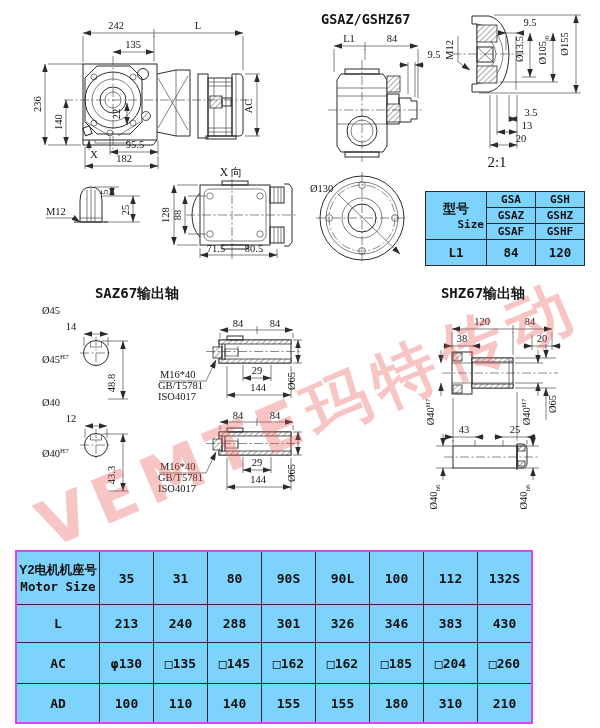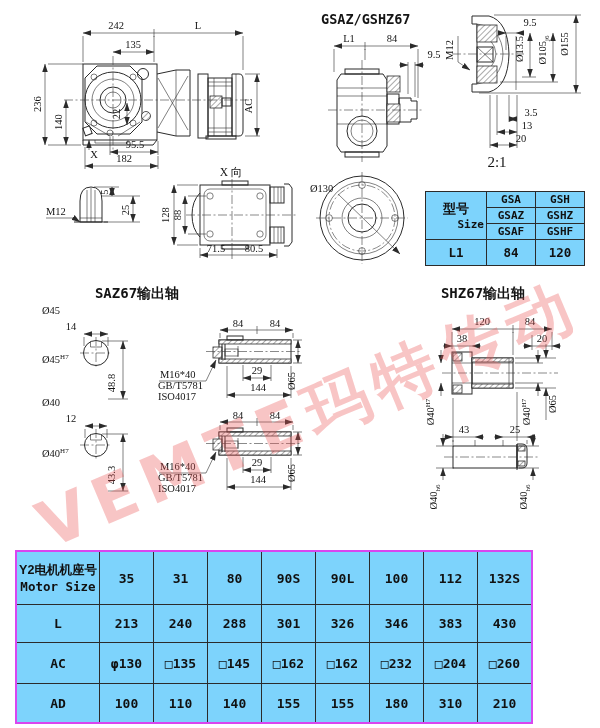--- a/index.html
+++ b/index.html
@@ -524,21 +524,21 @@
     <td>383</td>
     <td>430</td>
   </tr>
   <tr class="r2">
     <td>AC</td>
     <td>φ130</td>
     <td>□135</td>
     <td>□145</td>
     <td>□162</td>
     <td>□162</td>
-    <td>□232</td>
+    <td>□185</td>
     <td>□204</td>
     <td>□260</td>
   </tr>
   <tr class="r3">
     <td>AD</td>
     <td>100</td>
     <td>110</td>
     <td>140</td>
     <td>155</td>
     <td>155</td>

